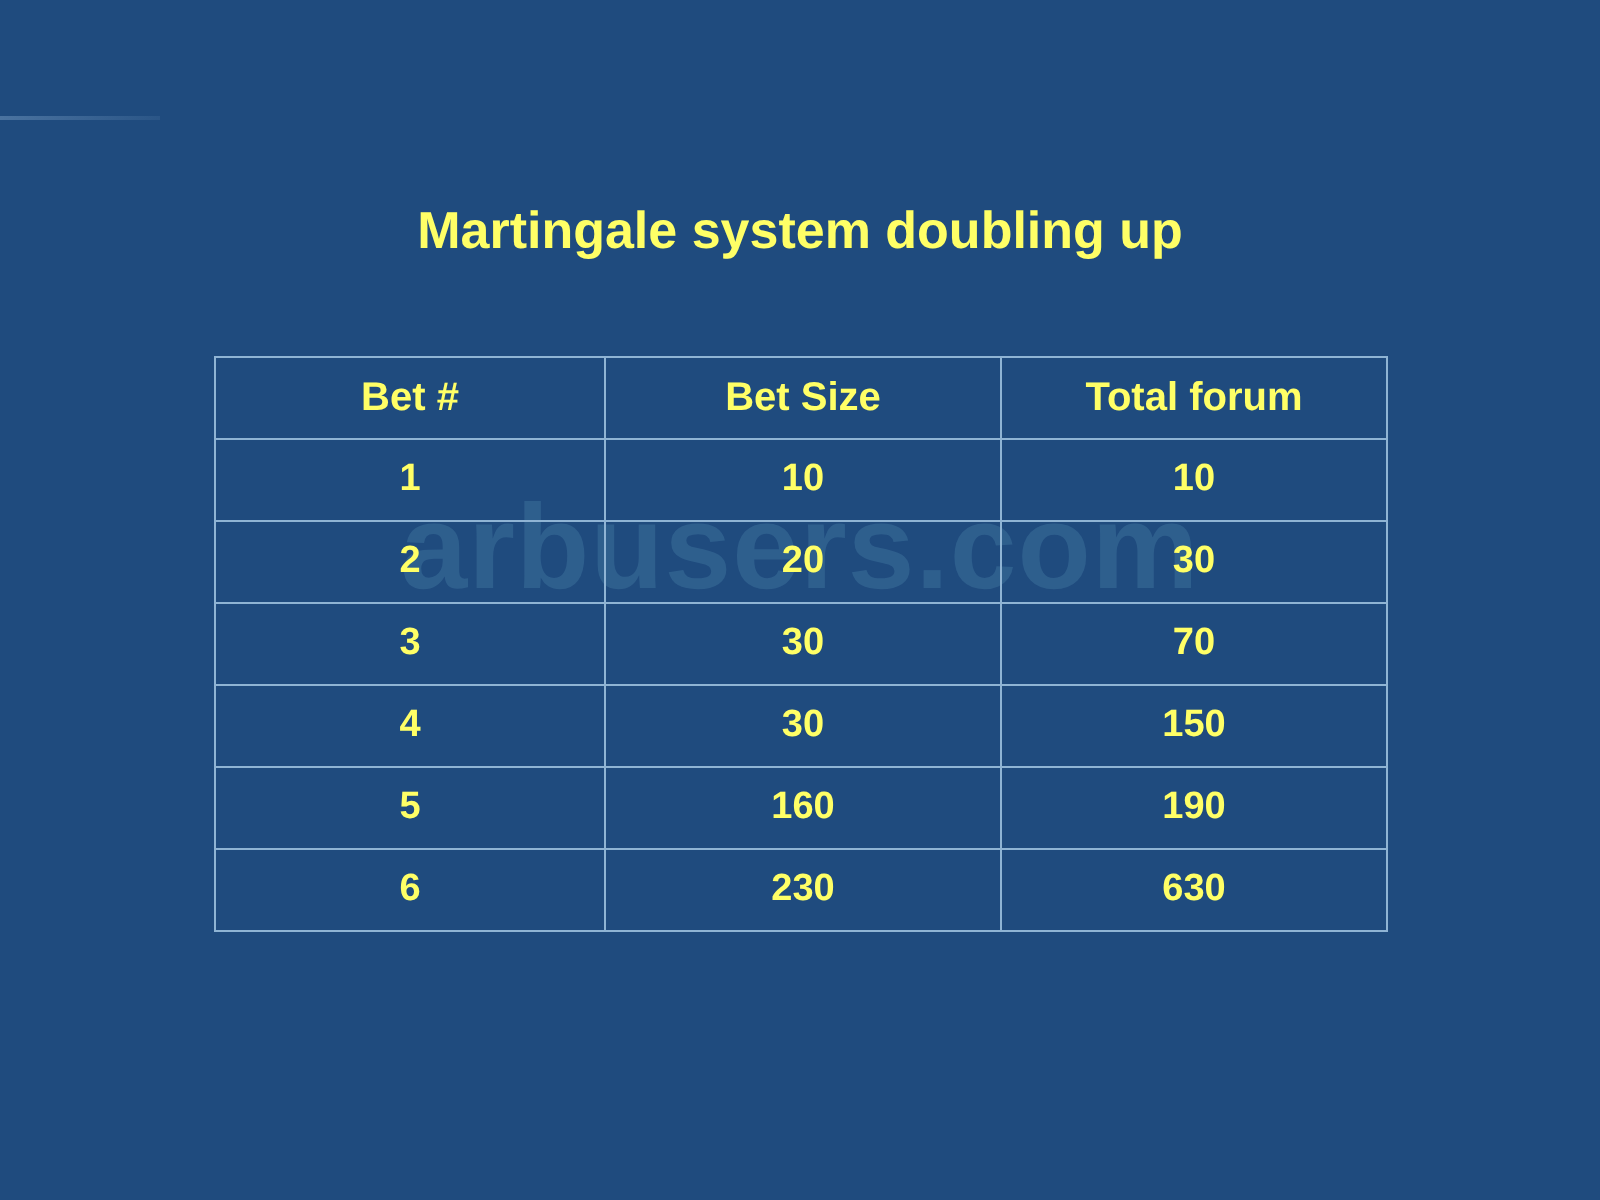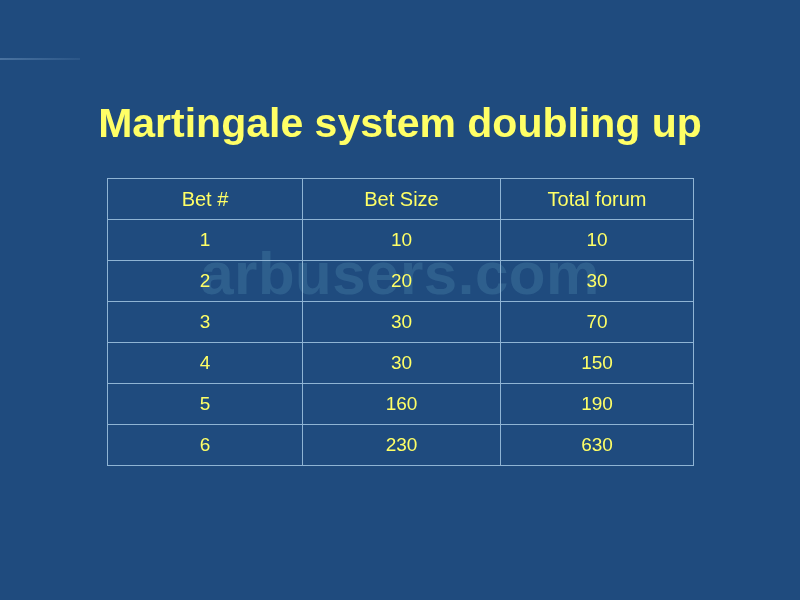--- a/index.html
+++ b/index.html
@@ -62,21 +62,21 @@
   }
 
   
   #title {
     position: absolute;
     left: 0;
     top: 100px;
     width: 800px;
     text-align: center;
     color: #ffff66;
-    font-size: 41px;
+    font-size: 26px;
     font-weight: bold;
     letter-spacing: 0px;
     z-index: 3;
   }
 
   
   #bet-table {
     position: absolute;
     left: 107px;
     top: 178px;
@@ -90,21 +90,21 @@
   #bet-table col.c-total { width: 193px; }
 
   #bet-table th,
   #bet-table td {
     border: 1px solid #8fb4d4;
     height: 40px;
     text-align: center;
     vertical-align: middle;
     color: #ffff66;
     font-size: 19px;
-    font-weight: normal;
+    font-weight: bold;
     padding: 0;
     background: transparent;
   }
   #bet-table th {
     font-size: 20px;
   }
 </style>
 </head>
 <body>
 

